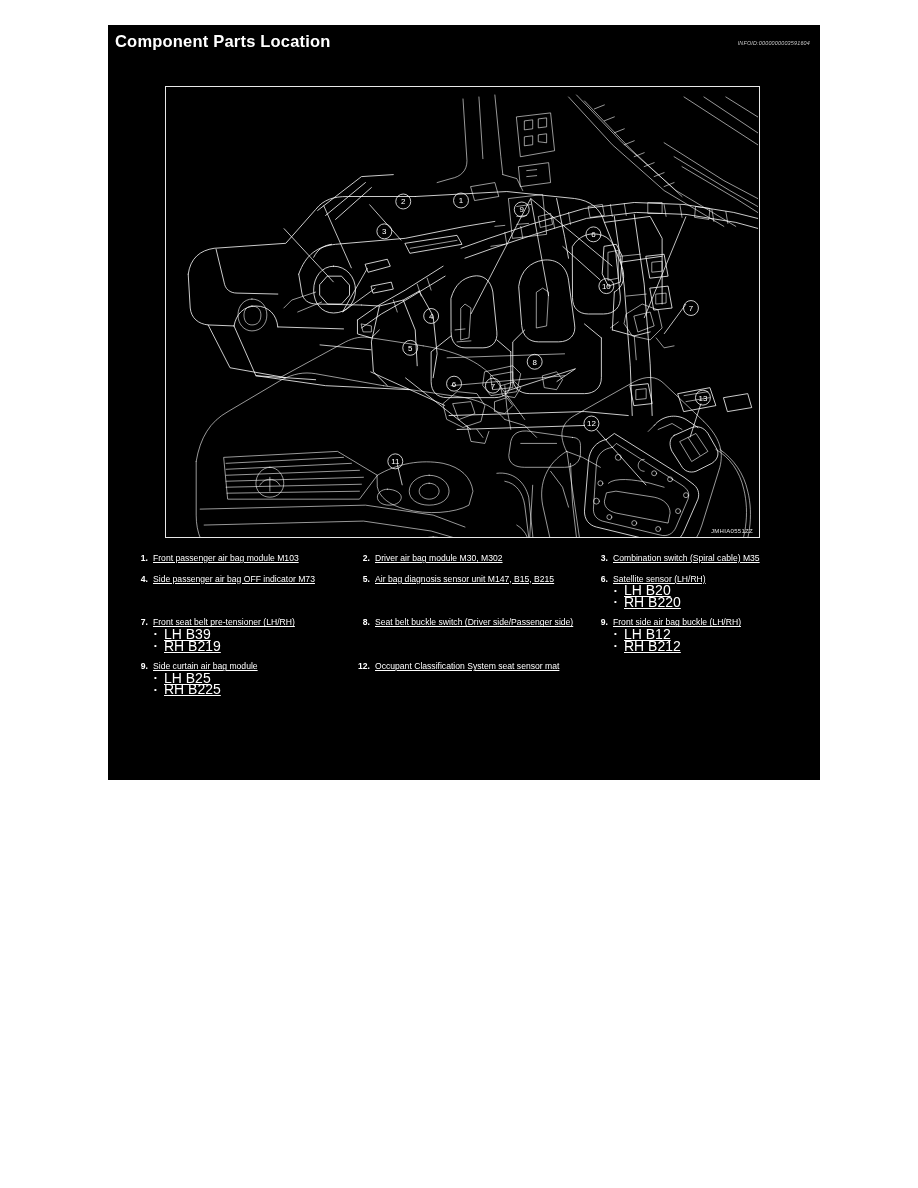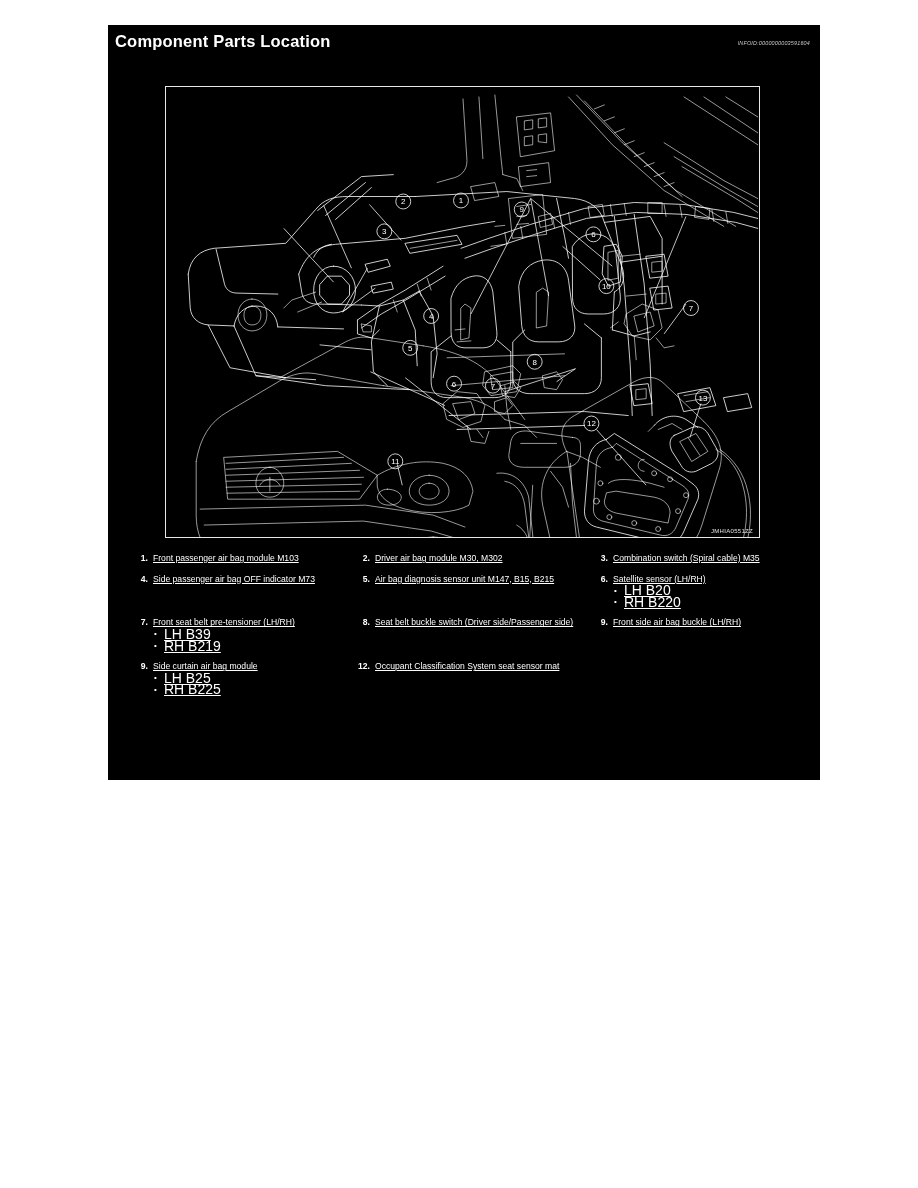--- a/index.html
+++ b/index.html
@@ -463,20 +463,24 @@
         <div class="lcell c2">
           <div class="num">8.</div>
           <div class="txtwrap">
             <div class="txt">Seat belt buckle switch (Driver side/Passenger side)</div>
           </div>
         </div>
         <div class="lcell c3">
           <div class="num">9.</div>
           <div class="txtwrap">
             <div class="txt">Front side air bag buckle (LH/RH)</div>
+            <ul class="sublist">
+              <li>LH B12</li>
+              <li>RH B212</li>
+            </ul>
           </div>
         </div>
       </div>
       <div class="spacer"></div>
 
       <div class="lrow">
         <div class="lcell c1">
           <div class="num">9.</div>
           <div class="txtwrap">
             <div class="txt">Side curtain air bag module</div>

